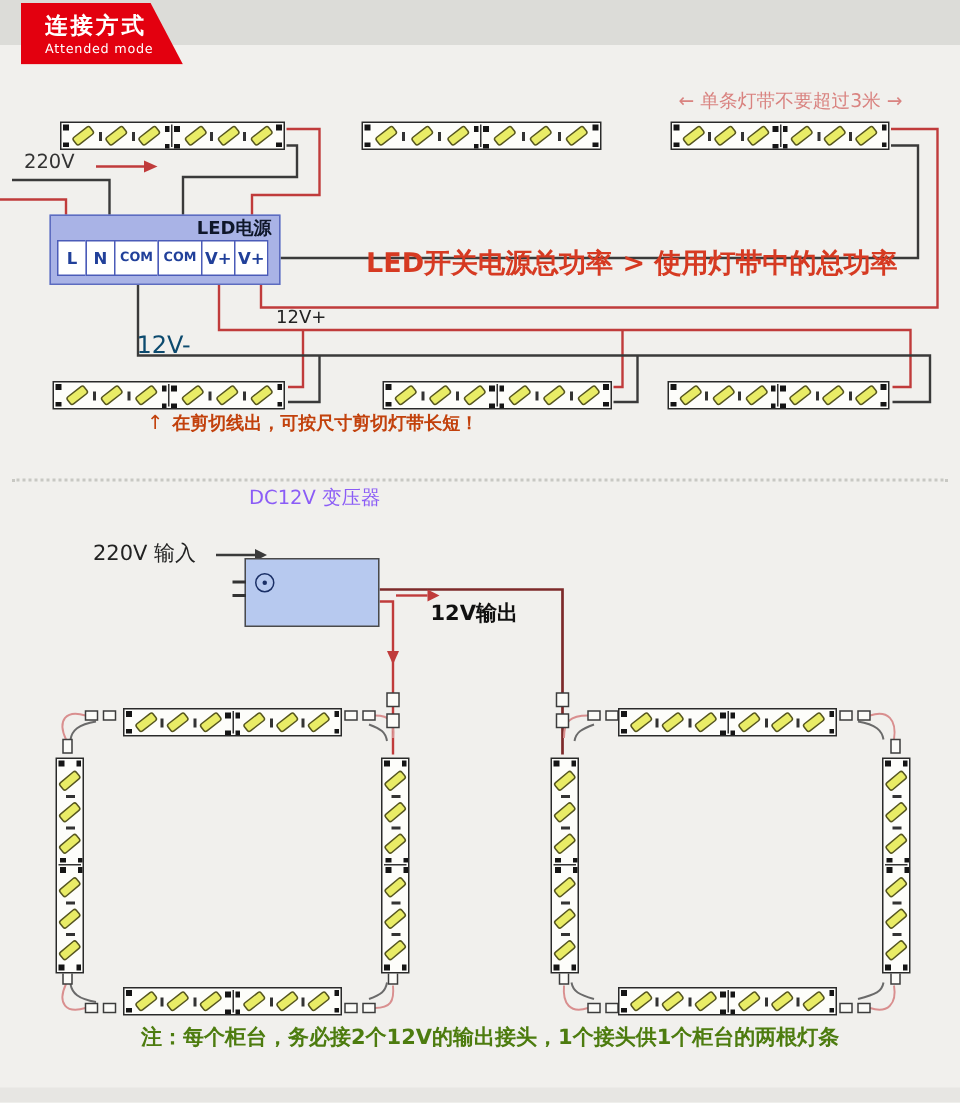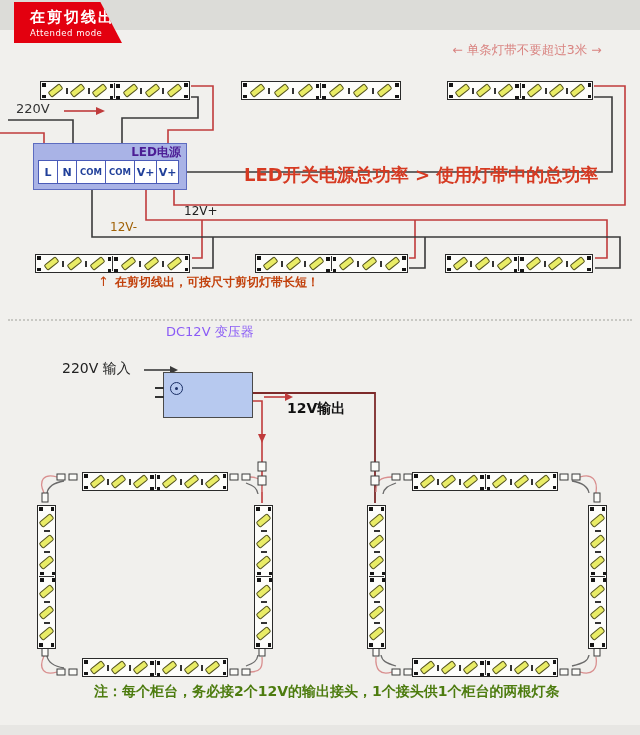--- a/index.html
+++ b/index.html
@@ -35,56 +35,56 @@
   .v .dotcol{flex-direction:row;width:100%;padding:0 1px;}
   .dot{width:3.5px;height:3.5px;background:#151515;flex:none;}
   .cluster{flex:none;display:flex;gap:1px;align-items:stretch;}
   .h .cluster{flex-direction:row;height:100%;}
   .v .cluster{flex-direction:column;width:100%;}
   .cutline{flex:none;background:#333;}
   .h .cutline{width:1px;}
   .v .cutline{height:1px;}
   .psu{position:absolute;left:33px;top:143px;width:154px;height:47px;z-index:4;
     background:var(--psu-fill);border:1px solid #5d6cc0;box-sizing:border-box;}
-  .psu-title{position:absolute;right:5px;top:0px;font-size:12px;font-weight:bold;color:#4c1d95;}
+  .psu-title{position:absolute;right:5px;top:0px;font-size:12px;font-weight:bold;color:#0f172a;}
   .terms{position:absolute;left:5px;top:16px;display:flex;}
   .term{height:24px;background:#fff;border:1px solid #4a5bb8;margin-left:-1px;
     display:flex;align-items:center;justify-content:center;
     color:#21409a;font-size:11px;font-weight:bold;box-sizing:border-box;}
   .term.small{font-size:8.5px;}
   .transformer{position:absolute;left:163px;top:372px;width:90px;height:46px;z-index:4;
     background:var(--transformer-fill);border:1px solid #4a4a4a;box-sizing:border-box;}
   .coil-icon{position:absolute;left:6px;top:9px;width:11px;height:11px;border:1.5px solid #1a2f66;
     border-radius:50%;display:flex;align-items:center;justify-content:center;}
   .coil-icon::after{content:"";width:3px;height:3px;background:#1a2f66;border-radius:50%;}
   .prong{position:absolute;left:-9px;width:9px;height:2px;background:#333;}
   .p1{top:14px;} .p2{top:23px;}
   .lbl{position:absolute;z-index:6;white-space:nowrap;}
-  .lbl-length{left:438px;top:42px;width:178px;text-align:center;font-size:12.5px;color:#d98380;}
+  .lbl-length{left:438px;top:59px;width:178px;text-align:center;font-size:12.5px;color:#d98380;}
   .lbl-mains{left:16px;top:101px;font-size:13px;color:#333;}
   .lbl-rule{left:244px;top:163px;font-size:18px;font-weight:bold;color:var(--text-red);}
   .lbl-busplus{left:184px;top:204px;font-size:12px;color:#222;}
-  .lbl-busminus{left:110px;top:220px;font-size:12px;color:#a16207;}
+  .lbl-busminus{left:91px;top:220px;font-size:16px;color:#0c4a6e;}
   .lbl-cut{left:98px;top:274px;font-size:12px;font-weight:bold;color:#c2410c;}
   .lbl-cut .arr{font-weight:normal;font-size:13px;margin-right:6px;}
   .lbl-trtitle{left:166px;top:323px;font-size:13px;color:#8b5cf6;}
   .lbl-input{left:62px;top:360px;font-size:14px;color:#222;}
   .lbl-output{left:287px;top:400px;font-size:14px;font-weight:bold;color:#111;}
   .lbl-note{left:94px;top:683px;font-size:14px;font-weight:bold;color:#4d7c0f;}
   .divider{position:absolute;left:8px;top:319px;width:624px;border-top:2px dotted #c8c8c3;}
 </style>
 </head>
 <body>
 
 <div id="canvas">
   <div class="topband"></div>
   <div class="bottomband"></div>
 
   <div class="ribbon">
-    <div class="ribbon-title">在剪切线出</div>
+    <div class="ribbon-title">连接方式</div>
     <div class="ribbon-sub">Attended mode</div>
   </div>
 
   <svg id="wires" width="640" height="735" viewBox="0 0 640 735">
 
     <path class="w-black" d="M8,120 H73 V160"></path>
     <path class="w-red" d="M0,133 H44 V160"></path>
     <path class="w-red" d="M64,111 H96"></path>
     <polygon class="head-red" points="96,107 96,115 105,111"></polygon>
 

